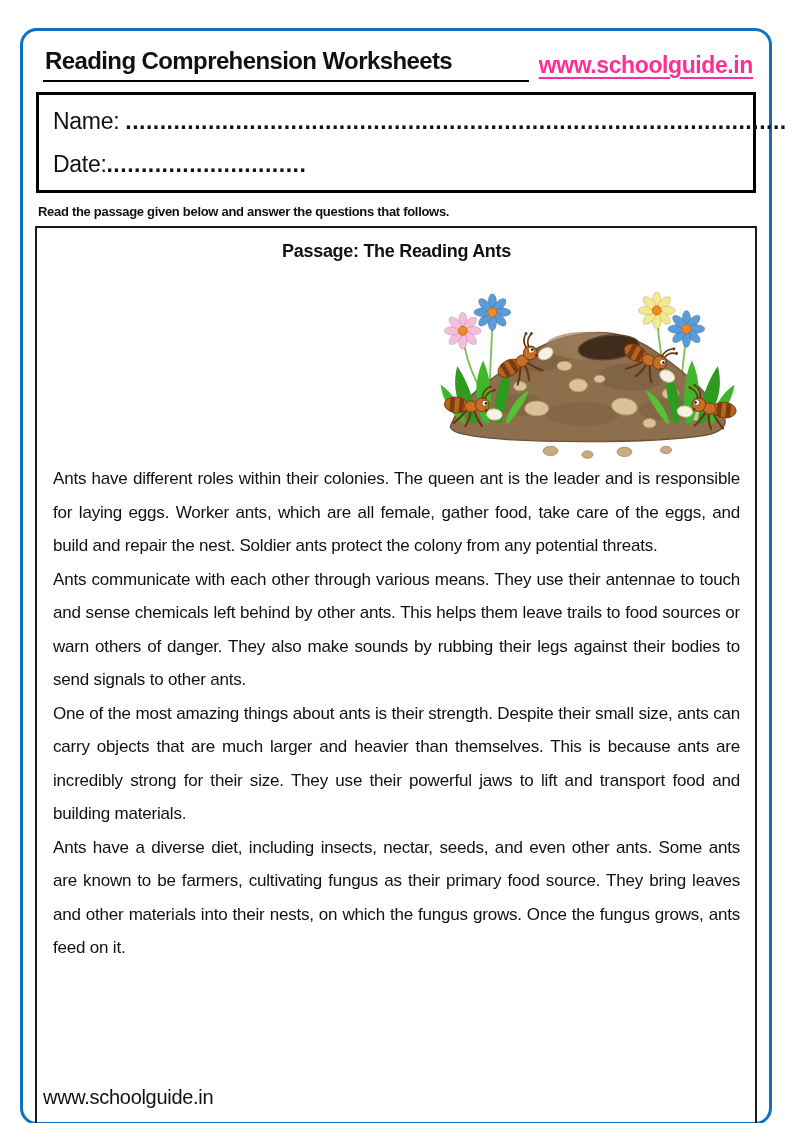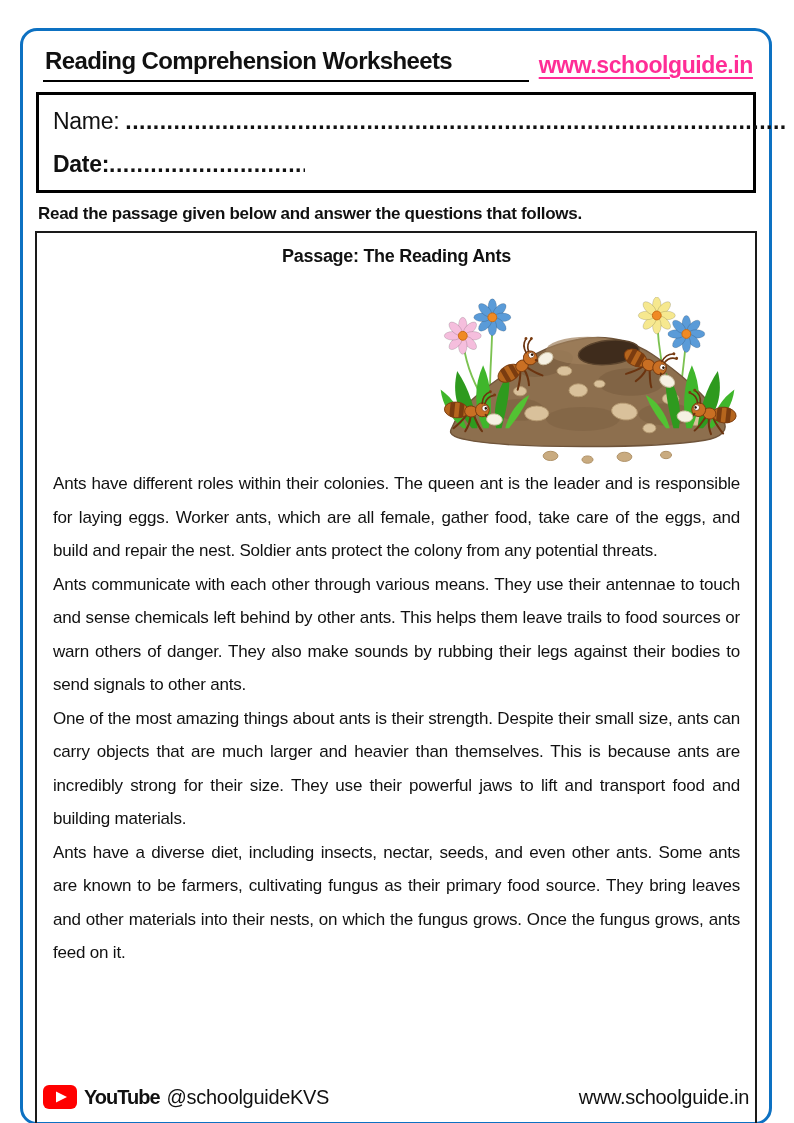--- a/index.html
+++ b/index.html
@@ -54,32 +54,32 @@
     display: flex;
     align-items: baseline;
     gap: 16px;
     font-size: 23px;
     letter-spacing: -0.3px;
     flex-direction: column;
   }
   .nd-name { flex: 1; display: flex; align-items: baseline; min-width: 0; }
   .nd-date { width: 252px; display: flex; align-items: baseline; flex: none; }
   .nd-label { white-space: nowrap; margin-right: 6px; }
-  .nd-date .nd-label { margin-right: 0; font-weight: bold; }
+  .nd-date .nd-label { margin-right: 0; }
   .dots {
     flex: 1;
     overflow: hidden;
     white-space: nowrap;
     font-weight: bold;
     letter-spacing: 0.5px;
   }
   
   .instruction {
     margin: 11px 15px 7px 15px;
-    font-size: 17px;
+    font-size: 13px;
     font-weight: bold;
     letter-spacing: -0.3px;
   }
   
   .passage-box {
     margin: 0 12px;
     border: 2px solid #1a1a1a;
     height: 916px;
     padding: 13px 15px 8px 16px;
     overflow: hidden;
@@ -262,26 +262,16 @@
       </div>
     </div>
 
     <p class="para">Ants have different roles within their colonies. The queen ant is the leader and is responsible for laying eggs. Worker ants, which are all female, gather food, take care of the eggs, and build and repair the nest. Soldier ants protect the colony from any potential threats.</p>
     <p class="para">Ants communicate with each other through various means. They use their antennae to touch and sense chemicals left behind by other ants. This helps them leave trails to food sources or warn others of danger. They also make sounds by rubbing their legs against their bodies to send signals to other ants.</p>
     <p class="para">One of the most amazing things about ants is their strength. Despite their small size, ants can carry objects that are much larger and heavier than themselves. This is because ants are incredibly strong for their size. They use their powerful jaws to lift and transport food and building materials.</p>
     <p class="para">Ants have a diverse diet, including insects, nectar, seeds, and even other ants. Some ants are known to be farmers, cultivating fungus as their primary food source. They bring leaves and other materials into their nests, on which the fungus grows. Once the fungus grows, ants feed on it.</p>
   </div>
 
   <div class="footer">
-    <div class="footer-left">
-      <span class="yt-icon">
-        <svg width="34" height="24" viewBox="0 0 34 24" xmlns="http://www.w3.org/2000/svg">
-          <rect width="34" height="24" rx="6" fill="#ff0000"></rect>
-          <path d="M13 6.5 L24 12 L13 17.5 Z" fill="#ffffff"></path>
-        </svg>
-      </span>
-      <span class="yt-label">YouTube</span>
-      <span class="yt-handle">@schoolguideKVS</span>
-    </div>
     <div class="footer-right">www.schoolguide.in</div>
   </div>
 
 </div>
 
 </body></html>

